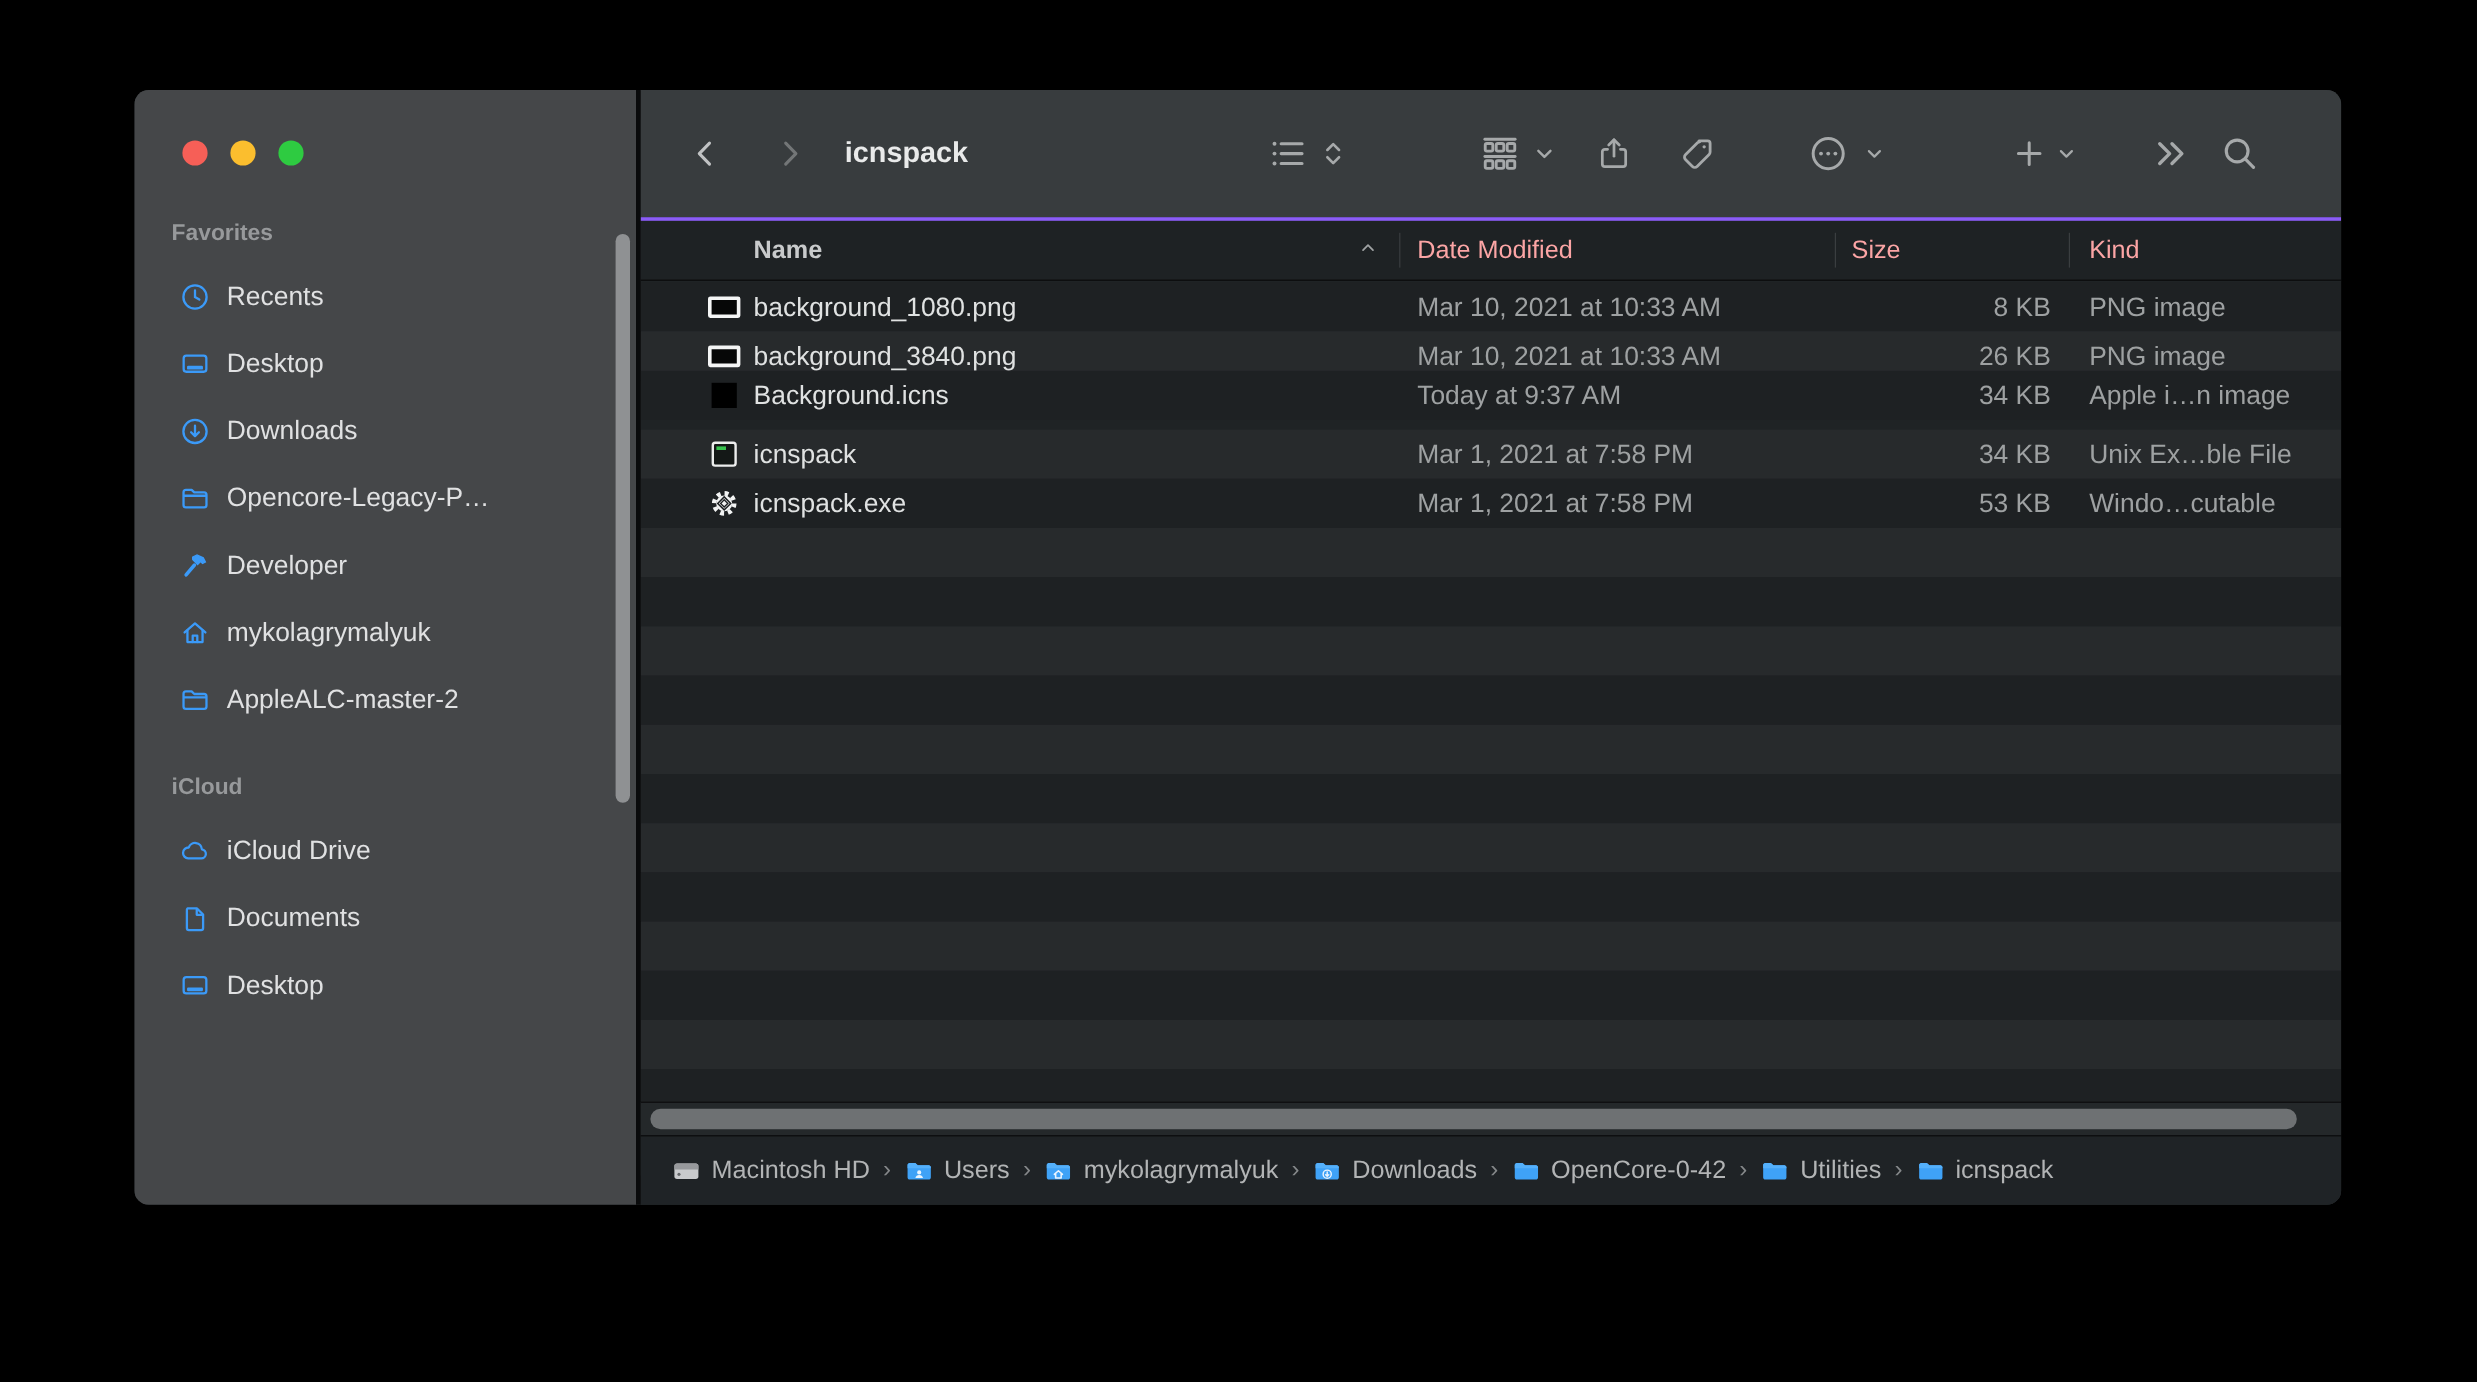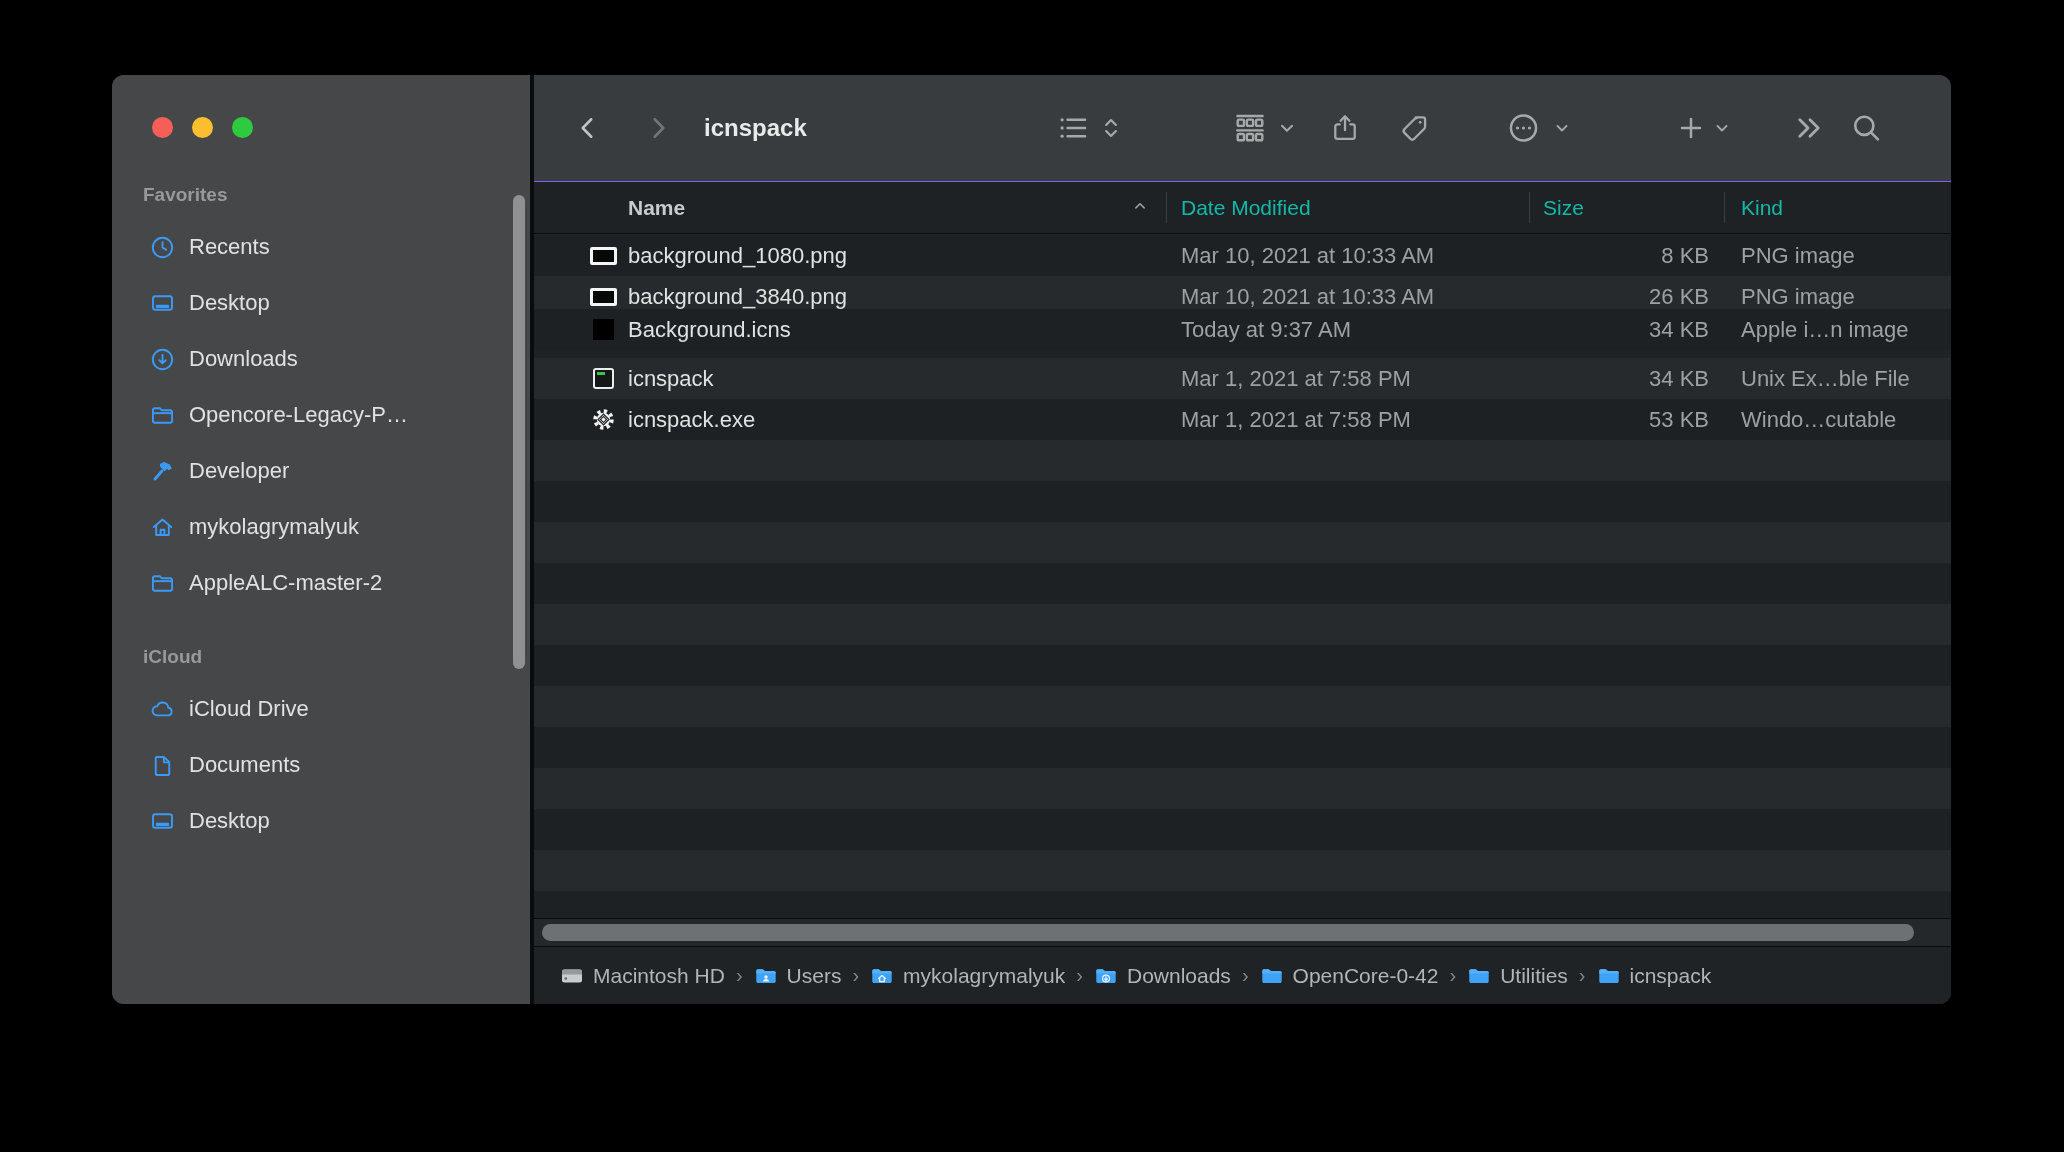--- a/index.html
+++ b/index.html
@@ -34,23 +34,23 @@
   .toolbar { position:absolute; top:0; left:0; right:0; height:106px; background:#383c3e; }
   .tbtn { position:absolute; top:50%; transform:translateY(-50%); color:#a6a9aa;
     display:flex; align-items:center; }
   .tbtn svg { display:block; }
   .nav-back { left:40px; color:#c0c2c3; }
   .nav-fwd { left:110px; color:#737677; }
   .tb-title { position:absolute; left:170px; top:50%; transform:translateY(-50%);
     font-size:24px; font-weight:bold; color:#e9eaea; }
 
   .list-header { position:absolute; top:106px; left:0; right:0; height:53px;
-    background:#1e2224; border-top:1px solid #8b5cf6; border-bottom:1px solid #0a0b0c; }
+    background:#1e2224; border-top:3px solid #8b5cf6; border-bottom:1px solid #0a0b0c; }
   .col-label { position:absolute; top:50%; transform:translateY(-50%);
-    font-size:21px; color:#14b8a6; }
+    font-size:21px; color:#fca5a5; }
   .col-label.name { left:94px; font-weight:bold; color:#c8cacb; }
   .col-sep { position:absolute; top:10px; bottom:10px; width:1px; background:#3a3e40; }
   .sort-caret { position:absolute; left:597px; top:50%; transform:translateY(-50%); color:#9fa2a3; }
 
   .rows { position:absolute; top:160px; bottom:86px; left:0; right:0; overflow:hidden; }
   .stripe { position:absolute; left:0; right:0; height:41px; }
   .stripe.dark { background:#1e2123; }
   .stripe.light { background:#272a2c; }
   .cell-icon { position:absolute; left:55px; top:50%; transform:translateY(-50%);
     width:28px; height:28px; display:flex; align-items:center; justify-content:center; }

